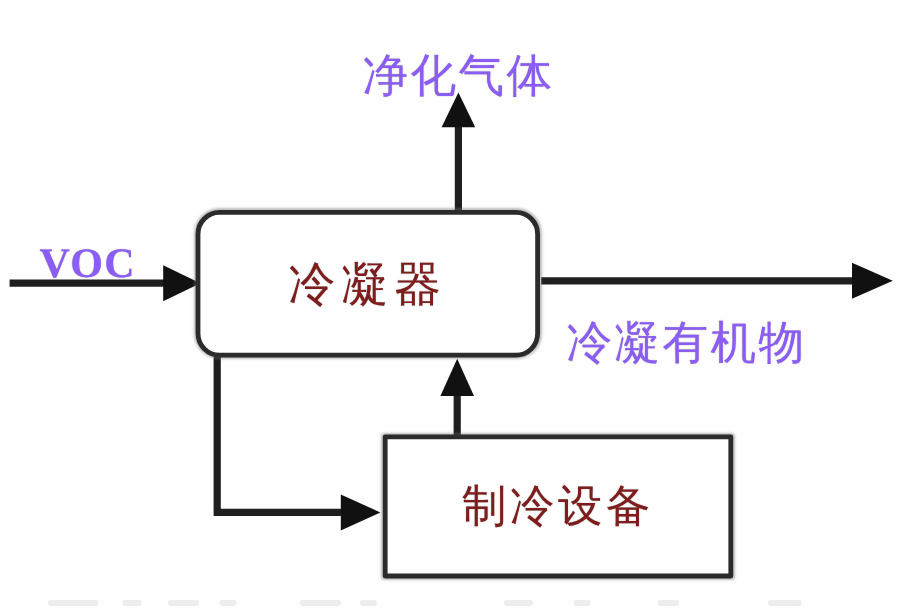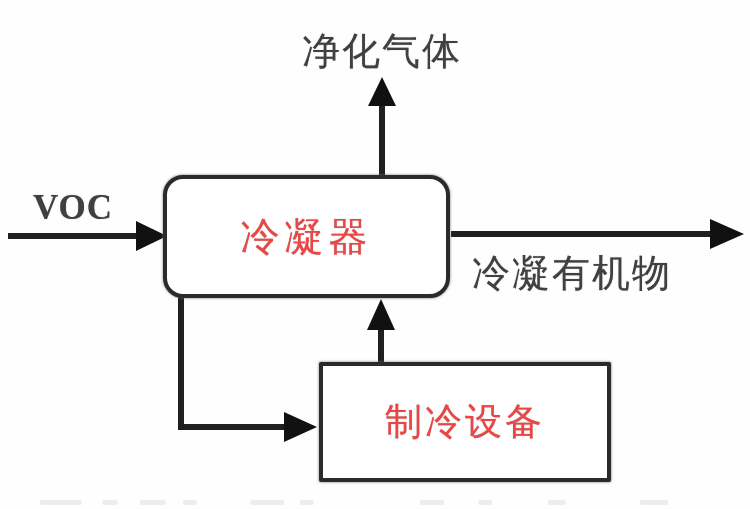--- a/index.html
+++ b/index.html
@@ -31,36 +31,37 @@
     width: 287px; height: 123px;
     border-radius: 20px;
   }
   .node-refrigeration {
     left: 319px; top: 362px;
     width: 292px; height: 120px;
     border-radius: 2px;
   }
   .node-label {
     font-size: 39px;
-    color: #ef4444;
+    color: #7f1d1d;
     letter-spacing: 5px;
     text-shadow: 0 0 1px rgba(70,70,70,0.55);
     white-space: nowrap;
   }
   .node-refrigeration .node-label {
     font-size: 37px;
     letter-spacing: 3px;
   }
   .flow-label {
     position: absolute;
-    color: #404040;
+    color: #8b5cf6;
     font-size: 38px;
     letter-spacing: 2px;
     text-shadow: 0 0 1px rgba(70,70,70,0.55);
     white-space: nowrap;
+    margin-top: 12px;
   }
   .label-purified-gas { left: 302px; top: 26px; width: 148px; text-align: center; }
   .label-voc          { left: 33px;  top: 188px; font-size: 35px; font-weight: 600; letter-spacing: 1px; }
   .label-condensed-organics { left: 472px; top: 248px; }
   .label-coolant      { left: 185px; top: 371px; font-size: 37px; }
   .caption-remnant {
     position: absolute;
     left: 0; top: 498px;
     width: 750px; height: 11px;
   }

